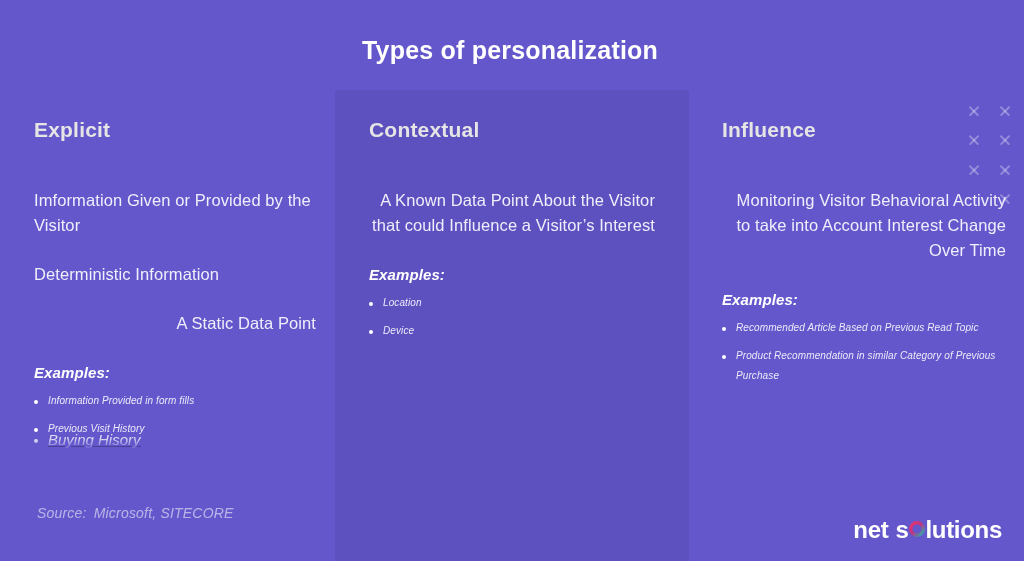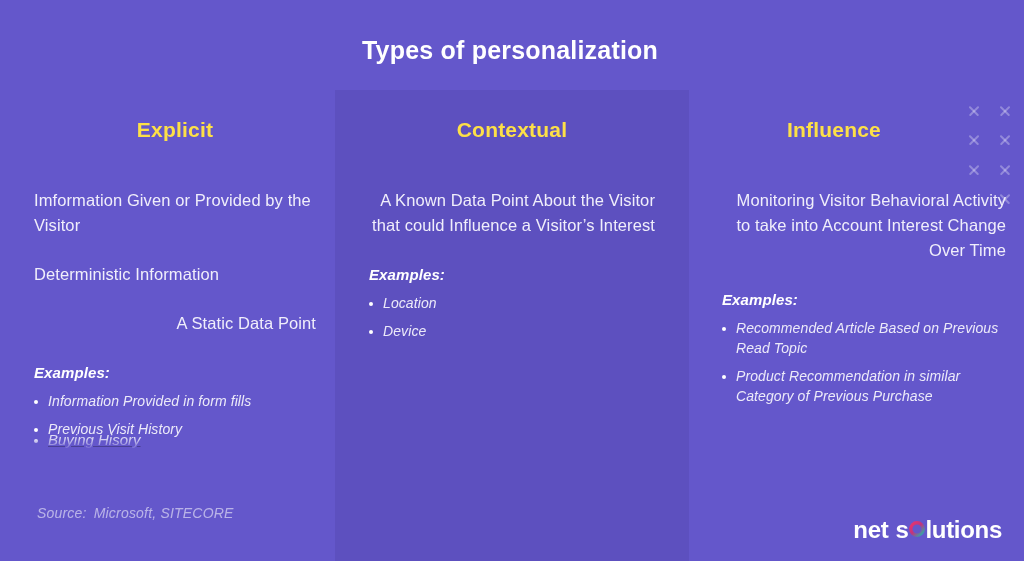--- a/index.html
+++ b/index.html
@@ -76,22 +76,22 @@
   
   .column {
     position: absolute;
     top: 118px;
   }
   .col-explicit   { left: 34px;  width: 282px; }
   .col-contextual { left: 369px; width: 286px; }
   .col-implicit   { left: 722px; width: 284px; }
 
   .col-heading {
-    text-align: center;
-    color: #fde047;
+    text-align: left;
+    color: #e5e5e5;
     font-size: 21px;
     font-weight: bold;
     letter-spacing: 0.2px;
     margin: 0 0 46px 0;
   }
   .col-explicit .col-heading   { padding-right: 0; }
   .col-contextual .col-heading { padding-right: 0; }
   .col-implicit .col-heading   { padding-right: 60px; }
 
   .statement {
@@ -112,21 +112,21 @@
     letter-spacing: 0.1px;
   }
   .bullets {
     list-style: none;
     margin: 0;
     padding: 0;
   }
   .bullets li {
     position: relative;
     color: #eceaf9;
-    font-size: 14px;
+    font-size: 10px;
     font-style: italic;
     line-height: 20px;
     padding-left: 14px;
     margin-bottom: 8px;
     letter-spacing: 0.1px;
   }
   .bullets li::before {
     content: "";
     position: absolute;
     left: 0;

